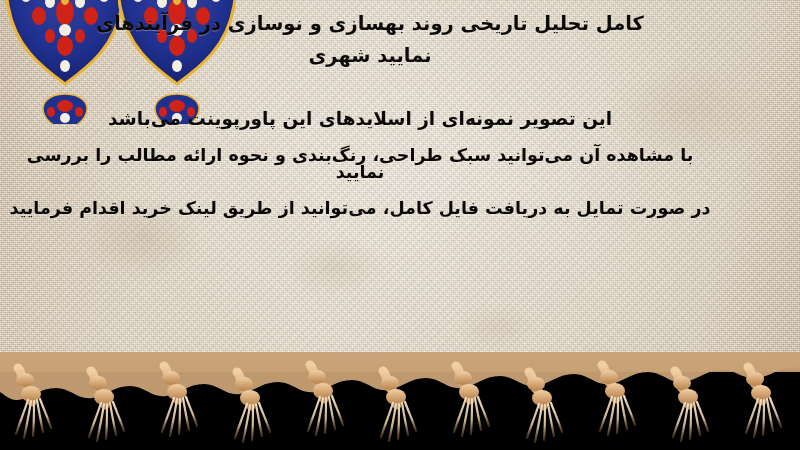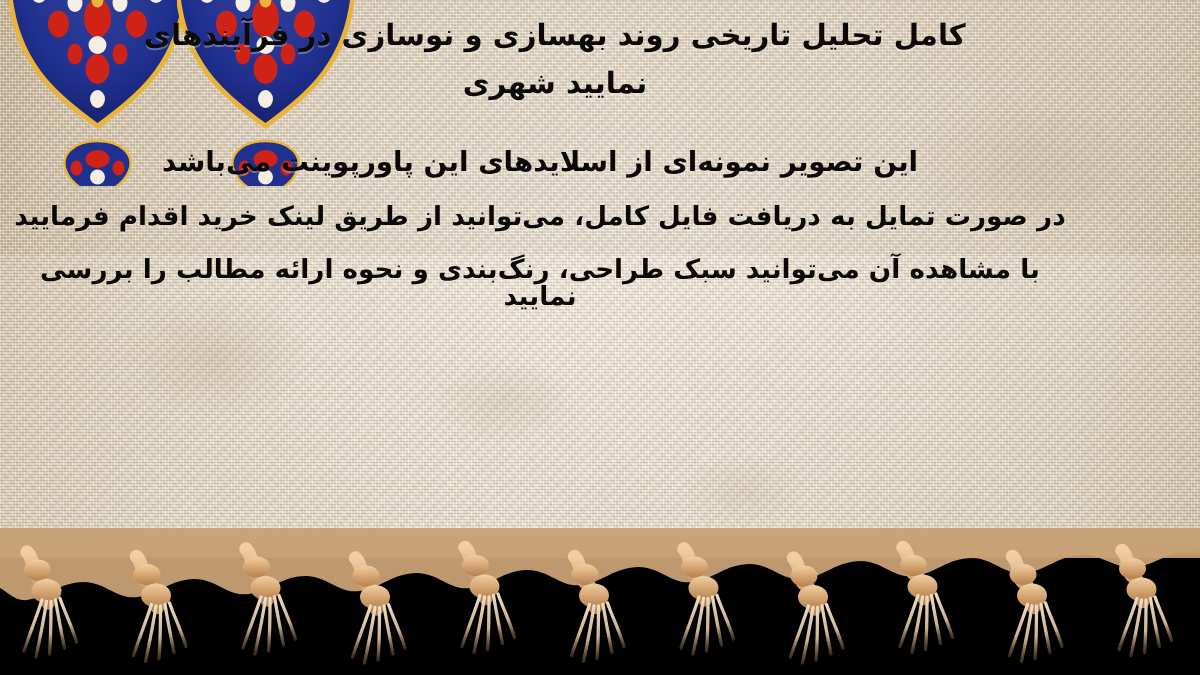--- a/index.html
+++ b/index.html
@@ -61,21 +61,21 @@
     direction:rtl;text-align:center;
   }
   .title{
     position:absolute;left:40px;right:20px;top:8px;
     font-family:"DejaVu Sans", sans-serif;
     font-size:19.5px;font-weight:700;line-height:1.62;
     color:#0c0a08;letter-spacing:0px;
     text-shadow:0 1px 0 rgba(255,255,255,.30);
   }
   .body-block{
-    position:absolute;left:0;right:0;top:100px;
+    position:absolute;left:0;right:0;top:110px;
   }
   .body-line{
     font-family:"DejaVu Sans", sans-serif;
     font-size:18.5px;font-weight:700;line-height:1.0;
     color:#0a0908;margin:0 0 18px 0;
     text-shadow:0 1px 0 rgba(255,255,255,.28);
   }
   .body-line.l2{font-size:17.5px;}
   .body-line.l3{font-size:17.5px;}
 
@@ -211,22 +211,22 @@
 
   <div class="text-layer">
 
     <div class="title">
       <span>کامل تحلیل تاریخی روند بهسازی و نوسازی در فرآیندهای</span><br>
       <span>نمایید شهری</span>
     </div>
 
     <div class="body-block">
       <p class="body-line l1">این تصویر نمونه‌ای از اسلایدهای این پاورپوینت می‌باشد</p>
+      <p class="body-line l2">با مشاهده آن می‌توانید سبک طراحی، رنگ‌بندی و نحوه ارائه مطالب را بررسی نمایید</p>
       <p class="body-line l3">در صورت تمایل به دریافت فایل کامل، می‌توانید از طریق لینک خرید اقدام فرمایید</p>
-      <p class="body-line l2">با مشاهده آن می‌توانید سبک طراحی، رنگ‌بندی و نحوه ارائه مطالب را بررسی نمایید</p>
     </div>
 
   </div>
 
   <div class="fringe-zone">
     <svg width="800" height="98" viewBox="0 0 800 98">
       <defs>
         <linearGradient id="knot" x1="0" y1="0" x2="0" y2="1">
           <stop offset="0%" stop-color="#f0cfa5"></stop>
           <stop offset="45%" stop-color="#d9ab78"></stop>

